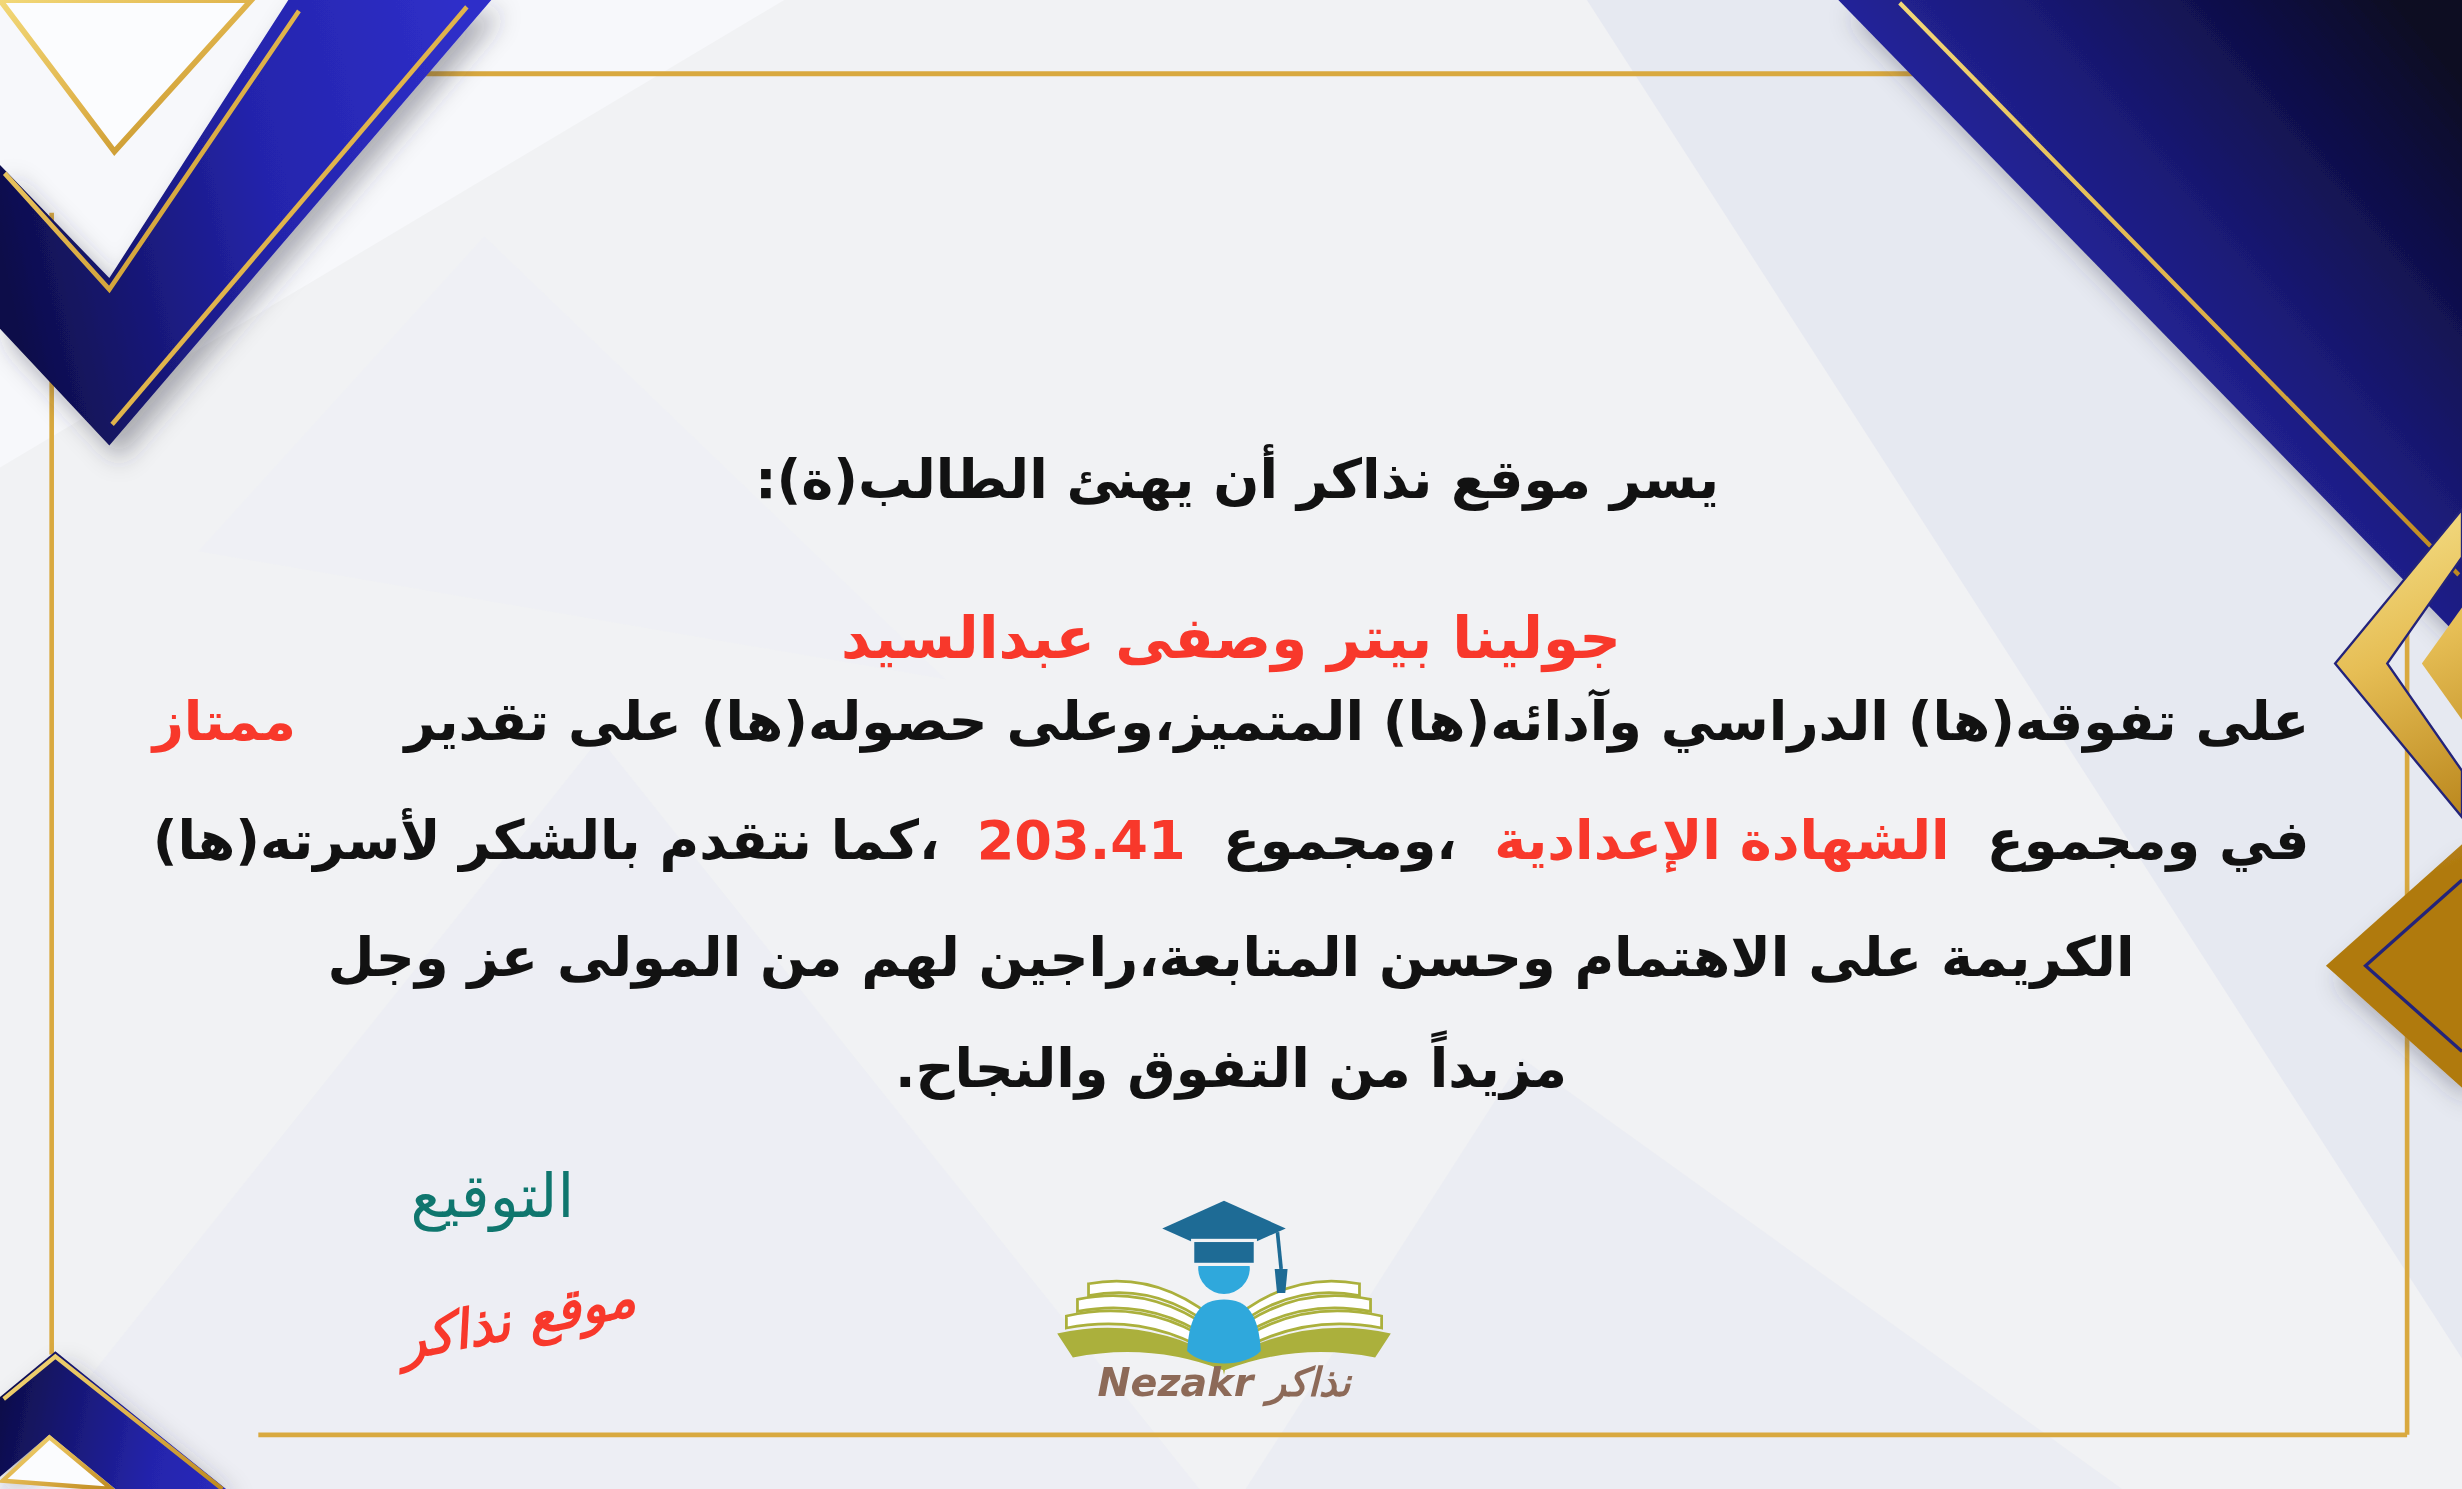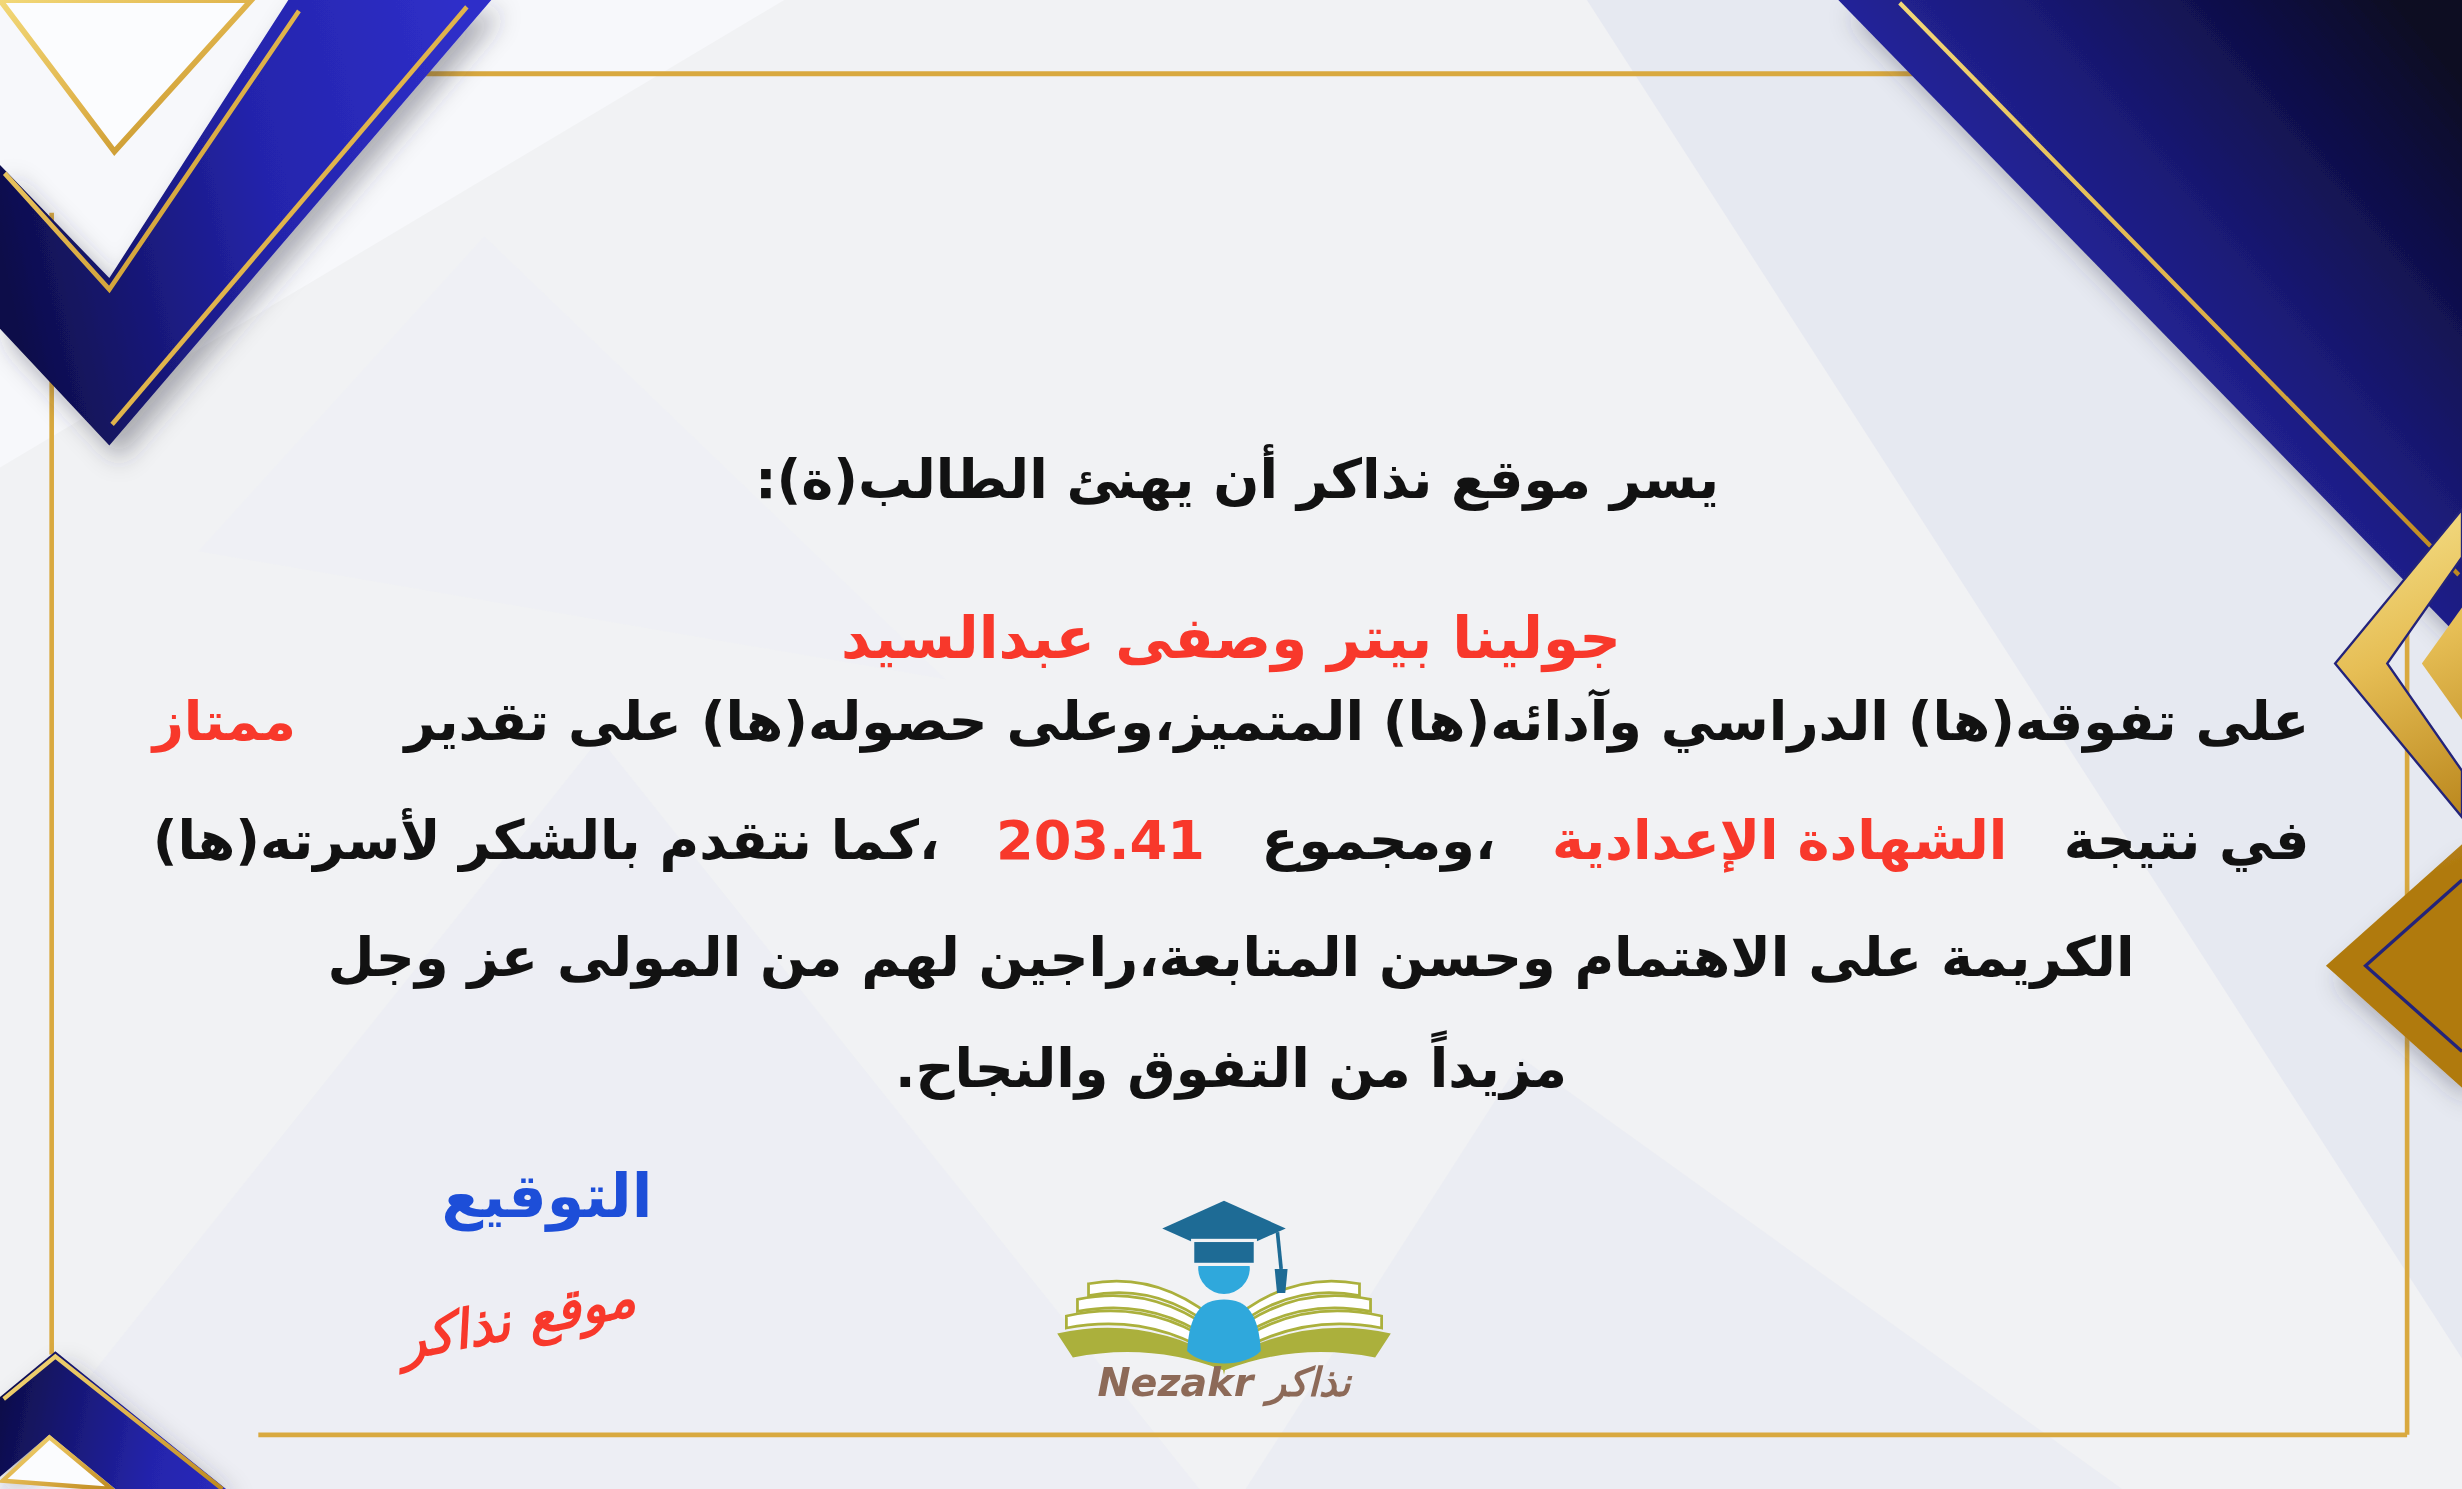--- a/index.html
+++ b/index.html
@@ -13,21 +13,21 @@
   .name{top:39.8%;font-size:2.35vw;color:#F8382B;margin-top:45px;}
   .jrow{position:absolute;left:6.2%;right:6.2%;transform:translateY(-50%);
         display:flex;justify-content:space-between;align-items:baseline;direction:rtl;
         font-size:2.2vw;font-weight:bold;color:#121212;white-space:nowrap;}
   .row-achv{top:48.4%;}
   .row-res{top:56.4%;}
   .red{color:#F8382B;}
   .line-family{top:64.3%;font-size:2.2vw;}
   .line-wish{top:71.7%;font-size:2.2vw;}
   .sig-label{position:absolute;top:80.3%;left:13.5%;width:13%;transform:translateY(-50%);
-             text-align:right;direction:rtl;font-weight:bold;font-size:2.45vw;color:#1d4ed8;}
+             text-align:center;direction:rtl;font-weight:normal;font-size:2.45vw;color:#0f766e;}
   .sig-script{position:absolute;top:88.6%;left:13%;width:16%;transform:translateY(-50%) rotate(-11deg);
               text-align:center;direction:rtl;font-style:italic;font-weight:bold;
               font-size:2.15vw;color:#F8382B;}
   .logo{position:absolute;left:49.7%;top:85.2%;width:14.6vw;height:19.8vh;
         transform:translate(-50%,-50%);}
 </style>
 </head>
 <body>
 
 <div class="stage">
@@ -106,21 +106,21 @@
   <div class="txt intro">يسر موقع نذاكر أن يهنئ الطالب(ة):</div>
 
   <div class="txt name">جولينا بيتر وصفى عبدالسيد</div>
 
   <div class="jrow row-achv">
     <span>على تفوقه(ها) الدراسي وآدائه(ها) المتميز،وعلى حصوله(ها) على تقدير</span>
     <span class="red">ممتاز</span>
   </div>
 
   <div class="jrow row-res">
-    <span>في نتيجة</span>
+    <span>في ومجموع</span>
     <span class="red">الشهادة الإعدادية</span>
     <span>،ومجموع</span>
     <span class="red">203.41</span>
     <span>،كما نتقدم بالشكر لأسرته(ها)</span>
   </div>
 
   <div class="txt line-family">الكريمة على الاهتمام وحسن المتابعة،راجين لهم من المولى عز وجل</div>
 
   <div class="txt line-wish">مزيداً من التفوق والنجاح.</div>
 

